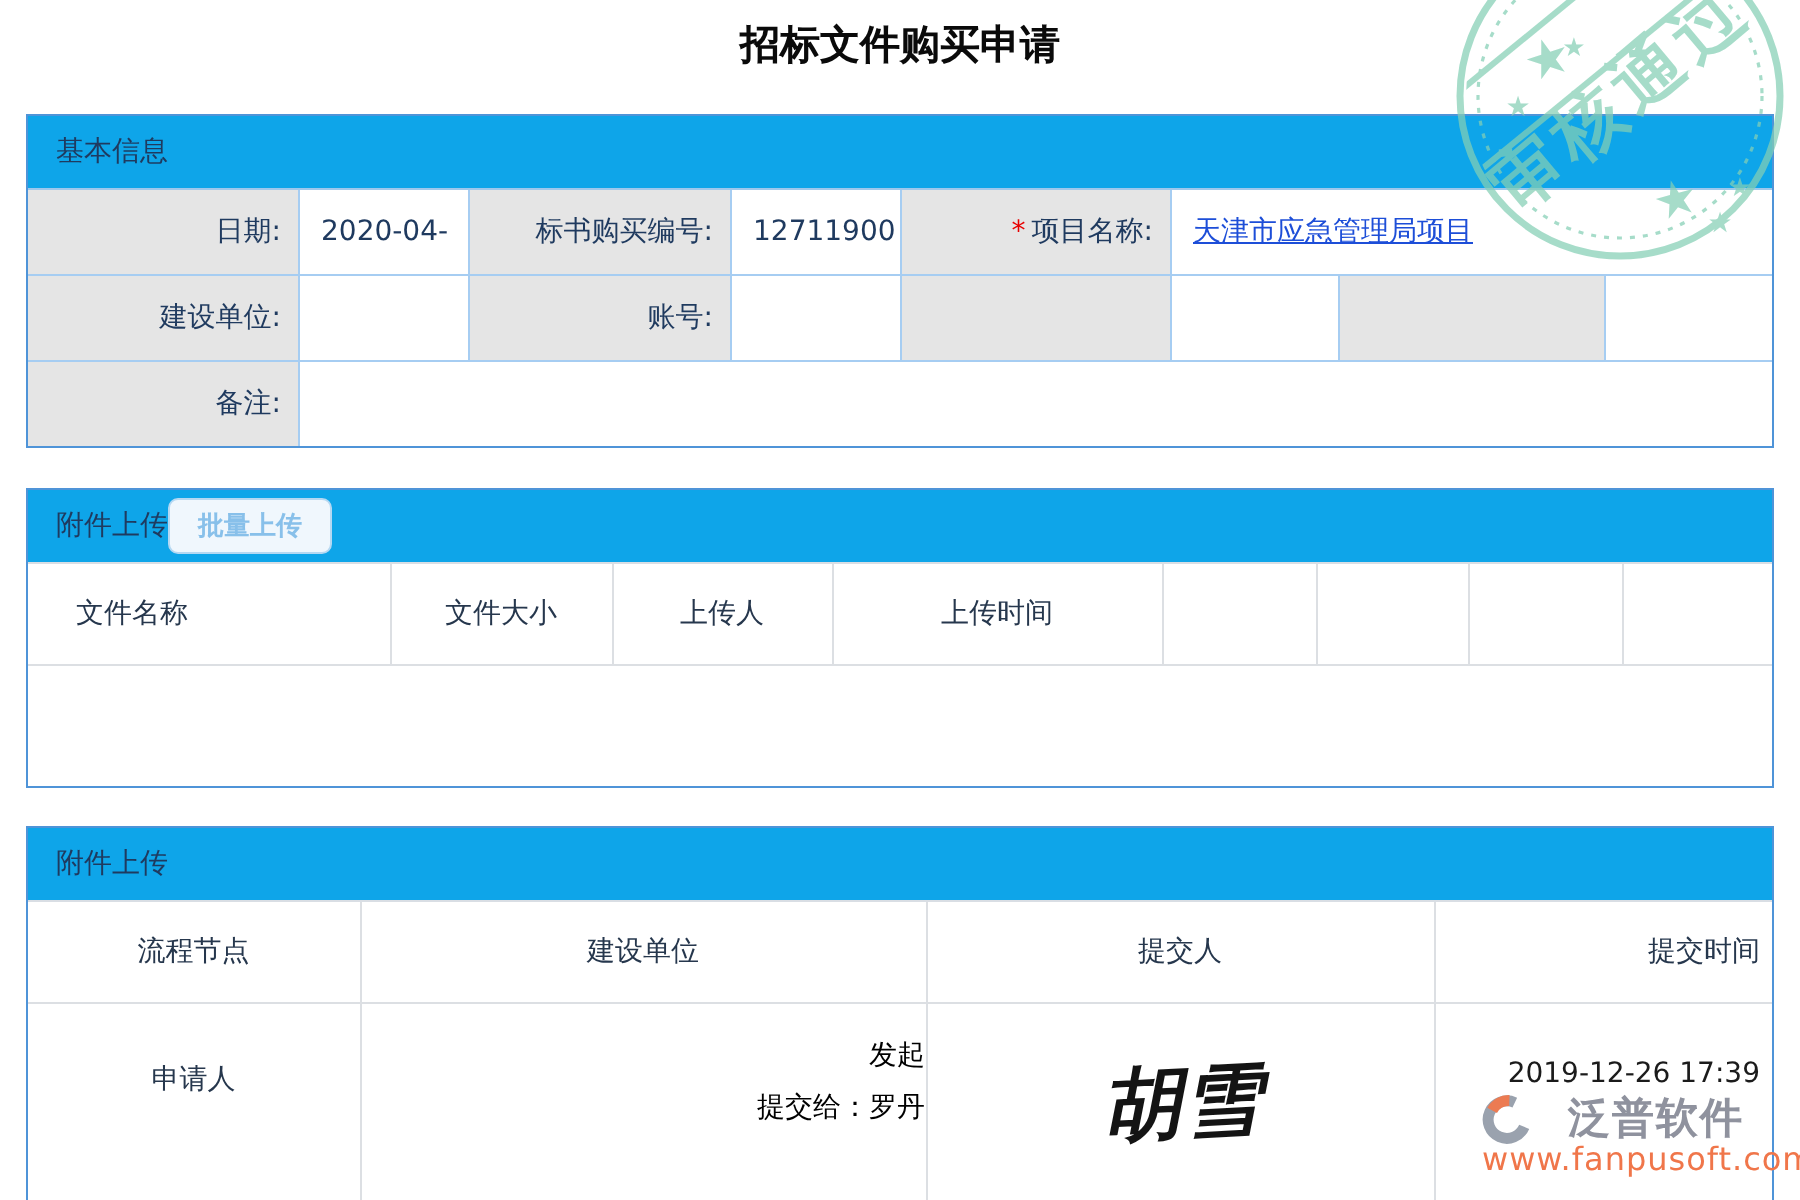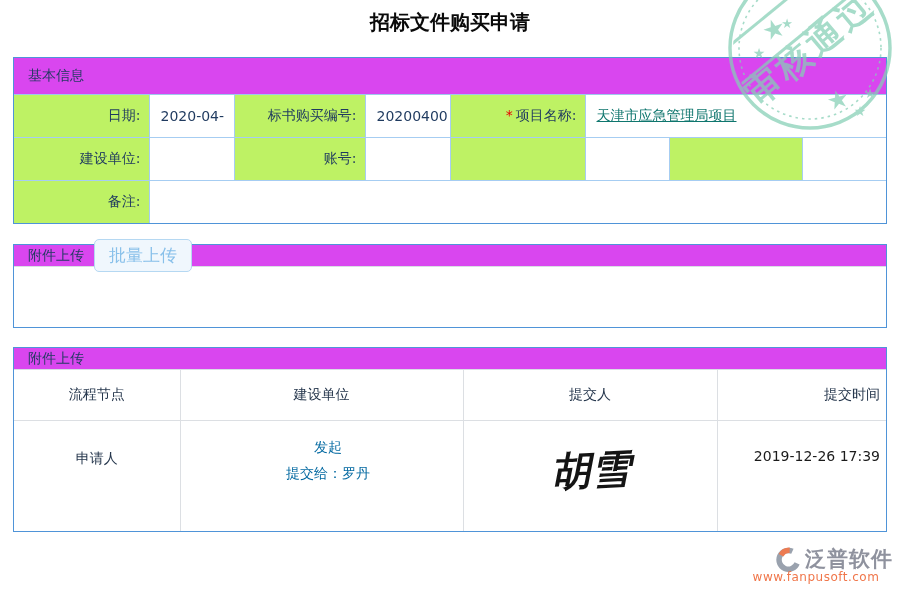--- a/index.html
+++ b/index.html
@@ -6,69 +6,69 @@
   body { background:#fff; font-family:"DejaVu Sans","Liberation Sans",sans-serif; }
   .page { position:relative; width:900px; height:600px; background:#fff; overflow:hidden;
           color:#1f3a5f; font-size:14px; }
 
   .page-title { height:57px; padding-top:9px; text-align:center;
                 font-size:20px; font-weight:700; color:#0a0a0a; }
 
   .section { margin:0 13px; border:1px solid #4f94d8; background:#fff; }
   .sec1 { margin-bottom:20px; }
   .sec2 { margin-bottom:19px; }
-  .sec-header { background:#d946ef; padding:9px 14px; color:#1f3a5f; font-size:14px;
+  .sec-header { background:#0ea5e9; padding:9px 14px; color:#1f3a5f; font-size:14px;
                 border-bottom:1px solid #9ec8ec; }
   .sec-header.gray-divider { border-bottom:1px solid #d9dee4; display:flex; align-items:center;
-                gap:10px; padding:3px 14px; height:22px; }
+                gap:0; padding:3px 14px; height:37px; }
 
   table { width:100%; border-collapse:collapse; table-layout:fixed; }
   .info-table td { border:1px solid #a6cdf2; font-size:14px; padding:12px 8px;
                    overflow:hidden; white-space:nowrap; }
-  .info-table td.lbl { background:#bef264; text-align:right; color:#1f3a5f;padding-left:16px; }
+  .info-table td.lbl { background:#e5e5e5; text-align:right; color:#1f3a5f;padding-left:16px; }
   .info-table td.val { background:#fff; text-align:left; padding-left:11px; }
   .info-table tr td:first-child { border-left:none; }
   .info-table tr td:last-child { border-right:none; }
   .info-table tr:first-child td { border-top:none; }
   .info-table tr:last-child td { border-bottom:none; }
   .req { color:#e80000; margin-right:3px; }
-  a.cell-link { color:#0f766e; text-decoration:underline; }
+  a.cell-link { color:#1d4ed8; text-decoration:underline; }
 
   .plain-table td { border:1px solid #dcdfe3; font-size:14px; color:#26374d;
                     padding:16px 6px; text-align:center; background:#fff; }
   .plain-table tr td:first-child { border-left:none; }
   .plain-table tr td:last-child { border-right:none;text-align:right; }
   .plain-table tr:first-child td { border-top:none; }
 
   .upload-btn { display:inline-block; border:1px solid #b5d8f2; background:#f0f7fd;
-                color:#88c0ea; font-size:17px; padding:4px 14px; border-radius:5px;
-                cursor:pointer; }
+                color:#88c0ea; font-size:13px; padding:4px 14px; border-radius:5px;
+                cursor:pointer;font-weight:bold; }
   .att-empty { height:60px; background:#fff; }
   .att-table td.first { text-align:left; padding-left:24px; }
 
   .appr-table td { vertical-align:top; }
   .appr-table td.node { padding-top:29px; }
   .appr-table td.opinion { text-align:left; padding:13px 0 0 13px; }
   .appr-table td.time { padding-top:27px; font-size:14px; color:#1b1b1b; }
   .appr-row td { height:110px; border-bottom:none; }
-  .green-line { color:#0369a1; line-height:26px; text-align:center; }
+  .green-line { color:#000000; line-height:26px; text-align:right; }
   .signature { font-size:40px; font-weight:600; font-style:italic; color:#141414;
                transform:rotate(-3deg); padding-top:6px;
                font-family:"DejaVu Serif","Liberation Serif",serif; }
 
   
   .stamp { position:absolute; left:710px; top:-36px; width:200px; height:200px;
            opacity:.72; pointer-events:none; z-index:20; }
 
   
   .logo { position:absolute; left:741px; top:545px; z-index:10; width:152px; }
-  .logo-row { display:flex; align-items:center; gap:4px;justify-content:flex-end; }
+  .logo-row { display:flex; align-items:center; gap:18px; }
   .logo-text { font-size:21px; font-weight:700; color:#8f929e; letter-spacing:1px;
                white-space:nowrap; }
-  .logo-url { font-size:12px; color:#f0764a; text-align:center; margin-top:-3px;
+  .logo-url { font-size:16px; color:#f0764a; text-align:left; margin-top:-3px;
               padding-right:2px; letter-spacing:.5px; }
 </style>
 </head>
 <body>
 
 <div class="page">
 
   <div class="page-title">招标文件购买申请</div>
 
   <div class="section sec1">
@@ -82,21 +82,21 @@
         <col style="width:135px">
           <col style="width:84px">
           <col style="width:133px">
           <col>
       </colgroup>
       <tbody>
           <tr>
         <td class="lbl">日期:</td>
         <td class="val">2020-04-</td>
         <td class="lbl">标书购买编号:</td>
-        <td class="val">20200400</td>
+        <td class="val">12711900</td>
         <td class="lbl"><span class="req">*</span><span>项目名称:</span></td>
         <td class="val" colspan="3"><a href="#" class="cell-link">天津市应急管理局项目</a></td>
       </tr>
       <tr>
         <td class="lbl">建设单位:</td>
         <td class="val"></td>
         <td class="lbl">账号:</td>
         <td class="val"></td>
         <td class="lbl"></td>
         <td class="val"></td>
@@ -109,20 +109,44 @@
       </tr>
     </tbody>
       </table>
   </div>
 
   <div class="section sec2">
     <div class="sec-header gray-divider">
       <span>附件上传</span>
       <span class="upload-btn">批量上传</span>
     </div>
+    <table class="plain-table att-table">
+      <colgroup>
+        <col style="width:181px">
+          <col style="width:111px">
+          <col style="width:110px">
+          <col style="width:165px">
+        <col style="width:77px">
+          <col style="width:76px">
+          <col style="width:77px">
+          <col>
+      </colgroup>
+      <tbody>
+          <tr>
+        <td class="first">文件名称</td>
+        <td>文件大小</td>
+        <td>上传人</td>
+        <td>上传时间</td>
+        <td></td>
+        <td></td>
+        <td></td>
+        <td></td>
+      </tr>
+    </tbody>
+      </table>
     <div class="att-empty"></div>
   </div>
 
   <div class="section sec3">
     <div class="sec-header gray-divider">
       <span>附件上传</span>
     </div>
     <table class="plain-table appr-table">
       <colgroup>
         <col style="width:166px">

